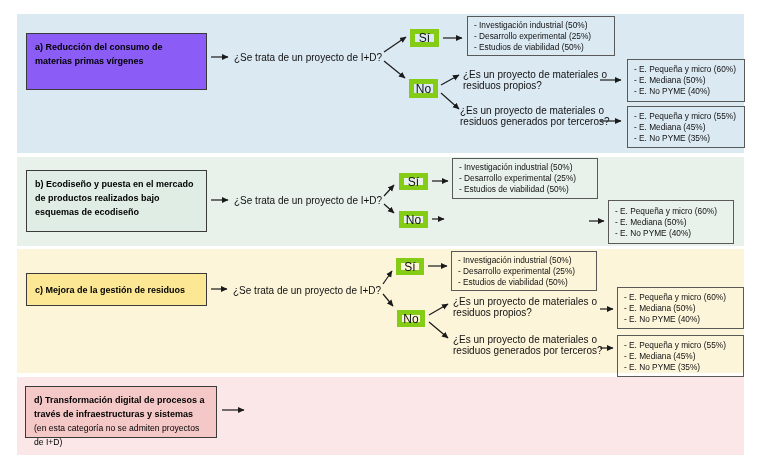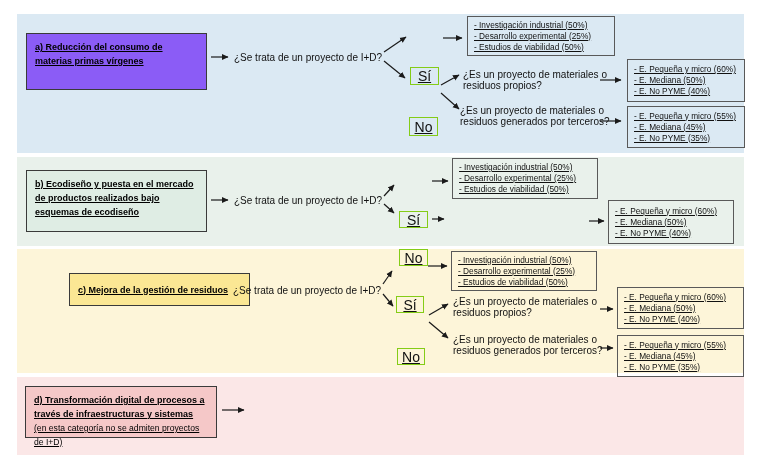--- a/index.html
+++ b/index.html
@@ -1,27 +1,27 @@
 <!DOCTYPE html>
 <html><head>
 <meta charset="utf-8">
 <style>
   html,body{margin:0;padding:0;background:#fff;}
   .canvas{position:relative;width:759px;height:463px;background:#fff;
           font-family:"Liberation Sans",sans-serif;overflow:hidden;}
   .band{position:absolute;left:17px;width:727px;}
-  .abs{position:absolute;box-sizing:border-box;text-decoration:underline;}
+  .abs{position:absolute;box-sizing:border-box;}
   .titlebox{border:1.5px solid #3a3a3a;font-weight:bold;font-size:9px;
             line-height:14px;padding:6px 8px;color:#000;}
-  .vcenter{display:flex;align-items:center;padding-top:0;padding-bottom:0;margin-left:43px;}
+  .vcenter{display:flex;align-items:center;padding-top:0;padding-bottom:0;}
   .resbox{border:1px solid #595959;font-size:8.3px;line-height:11px;
           white-space:pre-line;display:flex;flex-direction:column;
           justify-content:center;padding:2px 6px;color:#111;}
-  .ynbox{border:1px solid #84cc16;font-size:14px;display:flex;
-         align-items:center;justify-content:center;color:#111;margin-top:38px;}
+  .ynbox{border:5px solid #84cc16;font-size:12px;display:flex;
+         align-items:center;justify-content:center;color:#111;}
   .qtext{position:absolute;font-size:10px;line-height:11px;
          white-space:pre-line;color:#111;}
   .nowrap{white-space:nowrap;}
   svg.arrows{position:absolute;left:0;top:0;width:759px;height:463px;
              pointer-events:none;}
   svg.arrows line{stroke:#1a1a1a;stroke-width:1.2;}
 </style>
 </head>
 <body>
 

